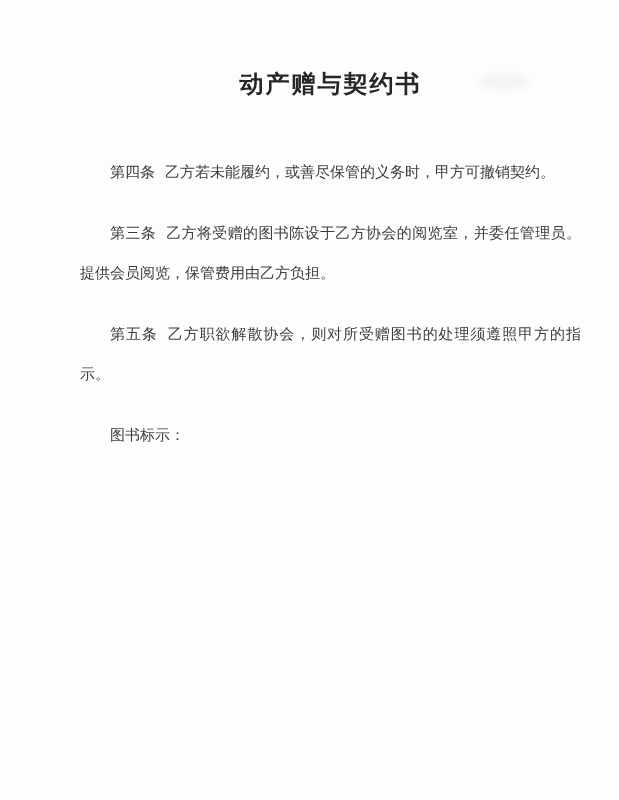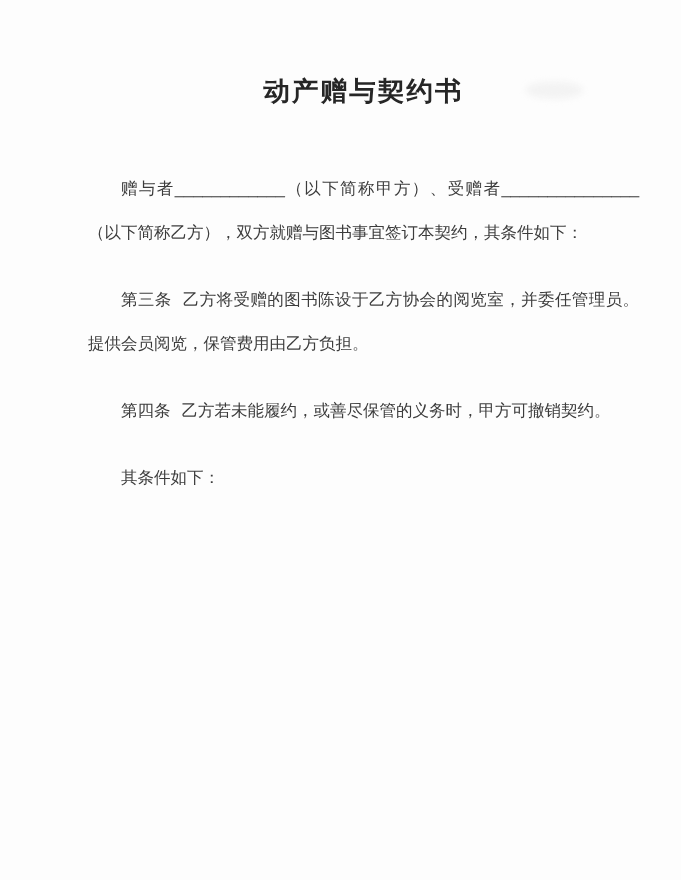--- a/index.html
+++ b/index.html
@@ -52,24 +52,24 @@
 </style>
 </head>
 <body>
 
 <div class="page">
 
   <div class="scan-artifact"></div>
 
   <h1 class="title">动产赠与契约书</h1>
 
-  <p class="para">赠与者____________（以下简称甲方）、受赠者_______________（以下简称乙方），双方就赠与图书事宜签订本契约，其条件如下：</p>
 
 
 
+  <p class="para"><span class="clause-label">第四条</span><span>乙方若未能履约，或善尽保管的义务时，甲方可撤销契约。</span></p>
+
   <p class="para"><span class="clause-label">第三条</span><span>乙方将受赠的图书陈设于乙方协会的阅览室，并委任管理员。提供会员阅览，保管费用由乙方负担。</span></p>
 
-  <p class="para"><span class="clause-label">第四条</span><span>乙方若未能履约，或善尽保管的义务时，甲方可撤销契约。</span></p>
+  <p class="para"><span class="clause-label">第五条</span><span>乙方职欲解散协会，则对所受赠图书的处理须遵照甲方的指示。</span></p>
 
-
-  <p class="para">其条件如下：</p>
+  <p class="para">图书标示：</p>
 
 </div>
 
 </body></html>

